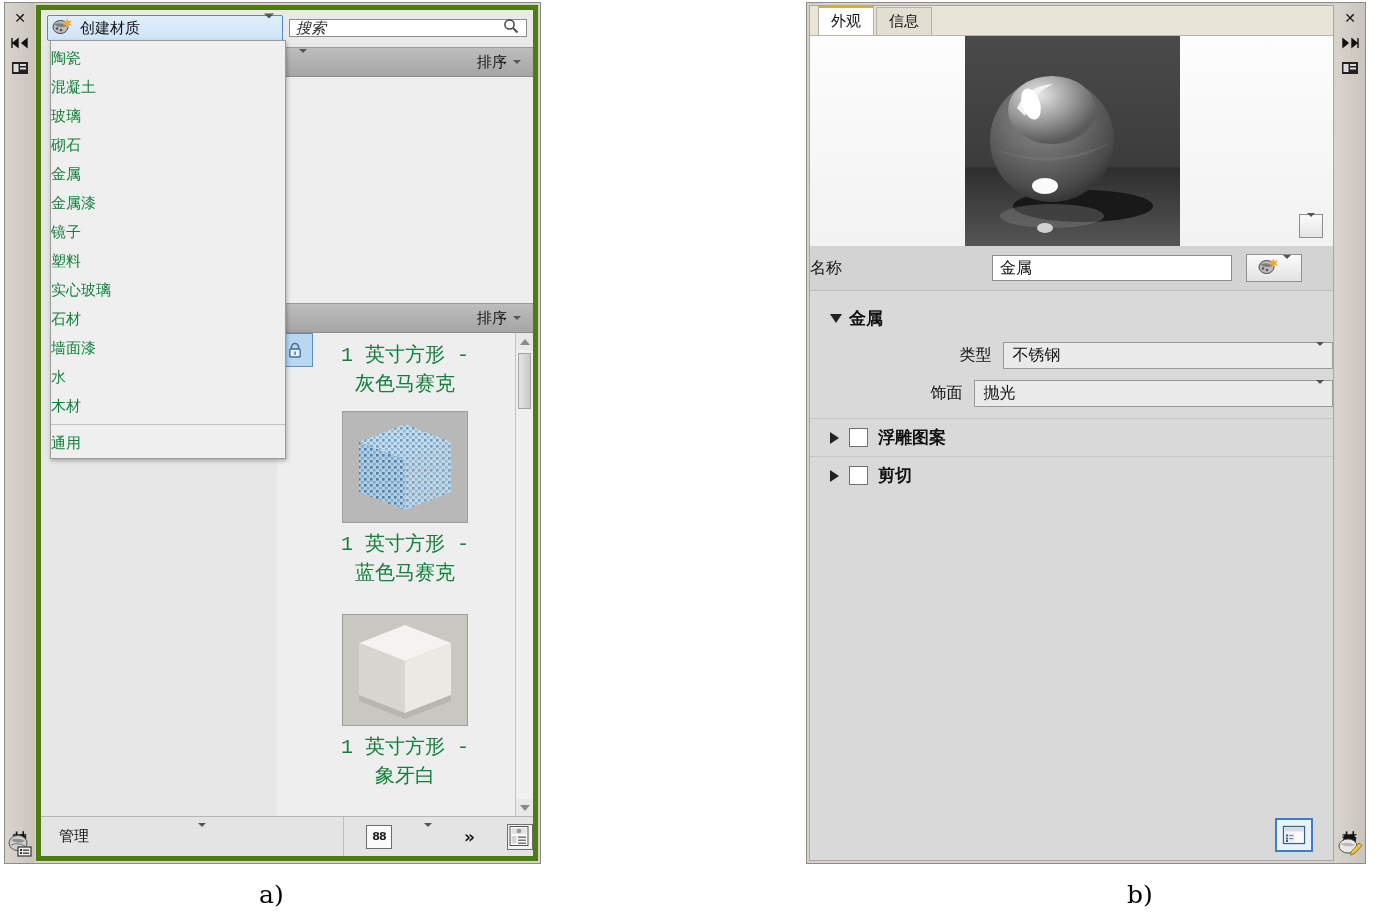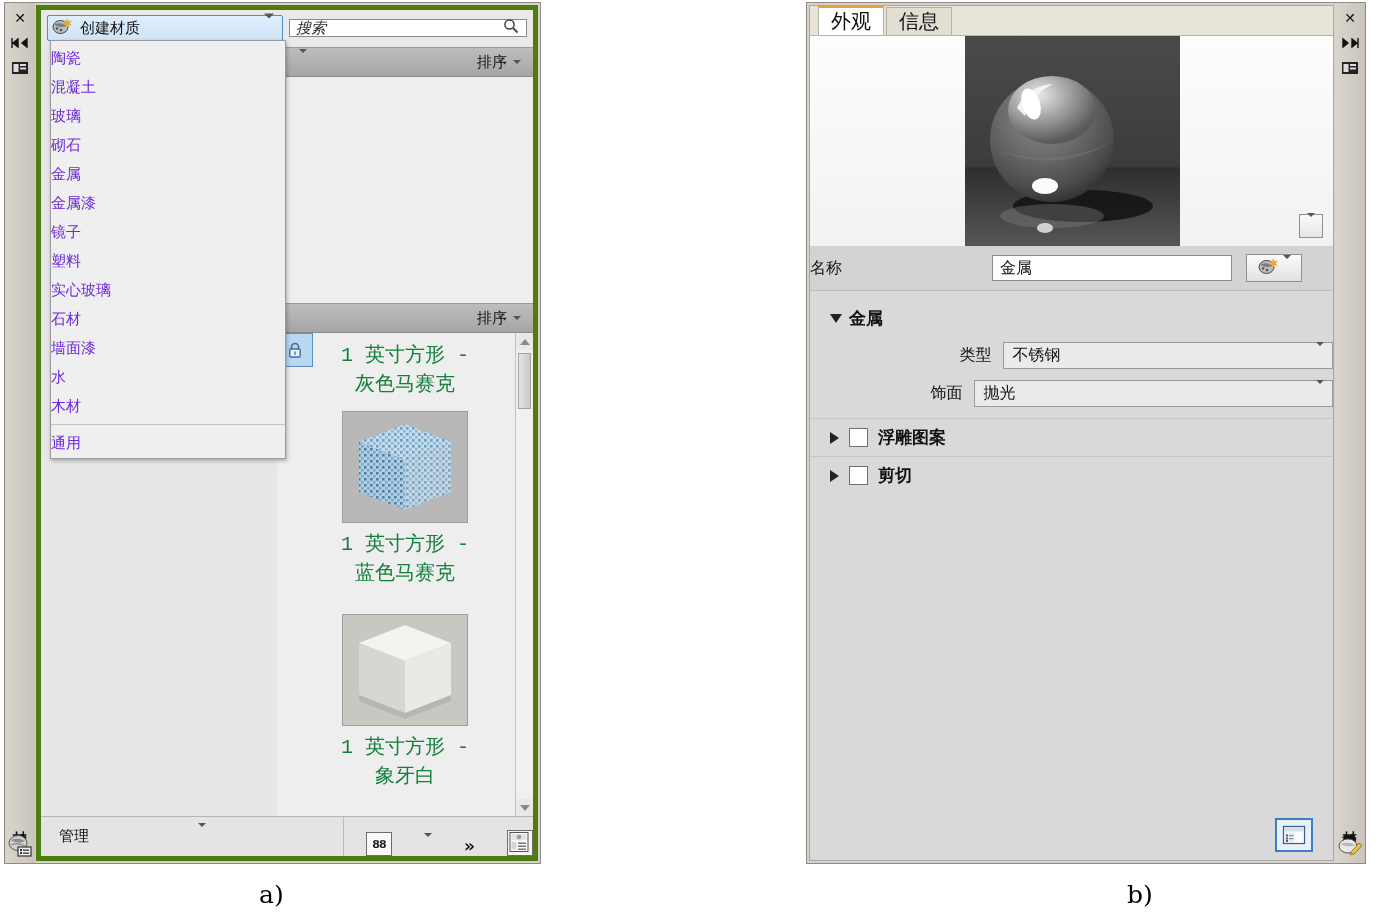--- a/index.html
+++ b/index.html
@@ -152,21 +152,21 @@
     width: 304px; height: 100%;
     display: flex; align-items: center;
     padding-left: 18px;
     box-sizing: border-box;
     border-right: 1px solid #bdbdbd;
     gap: 109px;
   }
   .manage-cell .txt { font-size: 15px; color: #111; }
   .tool-cell {
     flex: 1; height: 100%;
-    display: flex; align-items: flex-end;
+    display: flex; align-items: center;
     padding-left: 22px;
     gap: 32px;
     box-sizing: border-box;
   }
   .icon-box {
     width: 24px; height: 22px;
     border: 1px solid #6d6d6d;
     background: #fafafa;
     display: flex; align-items: center; justify-content: center;
     font-size: 11px; font-weight: bold; color: #222;
@@ -189,21 +189,21 @@
     border: 1px solid #9b9b9b;
     box-shadow: 1px 2px 4px rgba(0,0,0,0.28);
     z-index: 50;
     padding: 3px 0 0 0;
     box-sizing: border-box;
   }
   .dd-item {
     height: 29px;
     display: flex; align-items: center;
     font-size: 15px;
-    color: #6d28d9;
+    color: #15803d;
     box-sizing: border-box;
   }
   .dd-sep {
     height: 1px;
     background: #c2c2c2;
     margin: 3px 0;
   }
 
   
   .mat-row {
@@ -281,21 +281,21 @@
     background: #e8e4d8;
     border-bottom: 1px solid #b8b4a8;
     display: flex; align-items: flex-end;
     padding-left: 8px;
     box-sizing: border-box;
   }
   .tab {
     height: 28px;
     padding: 0 12px;
     display: flex; align-items: center;
-    font-size: 20px; color: #111;
+    font-size: 15px; color: #111;
     background: #e2ded2;
     border: 1px solid #b5b1a5;
     border-bottom: none;
     margin-right: 2px;
     box-sizing: border-box;
   }
   .tab.active {
     background: #ffffff;
     border-top: 3px solid #e8a33d;
     height: 30px;

